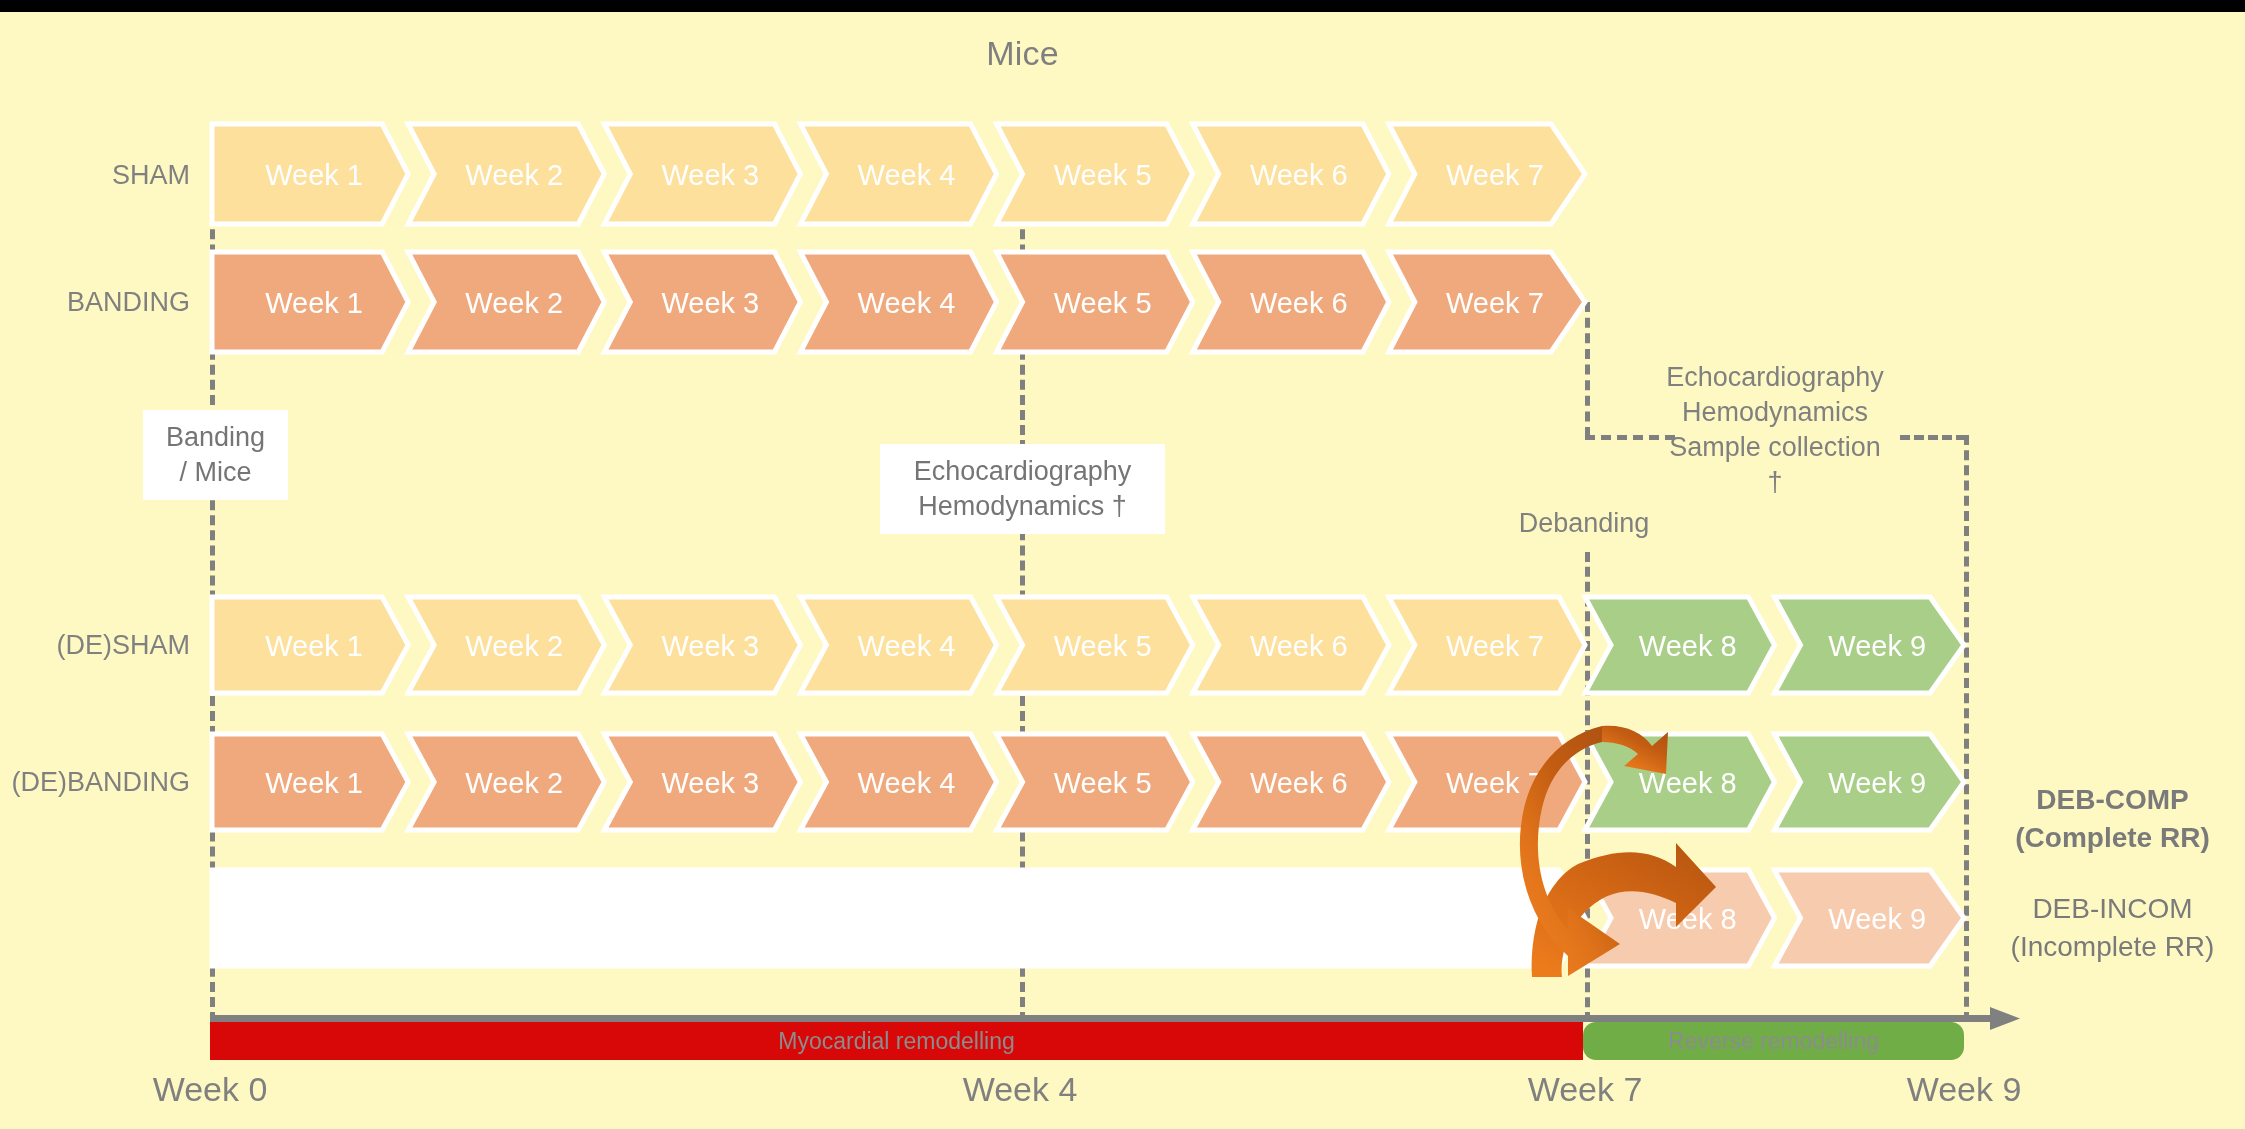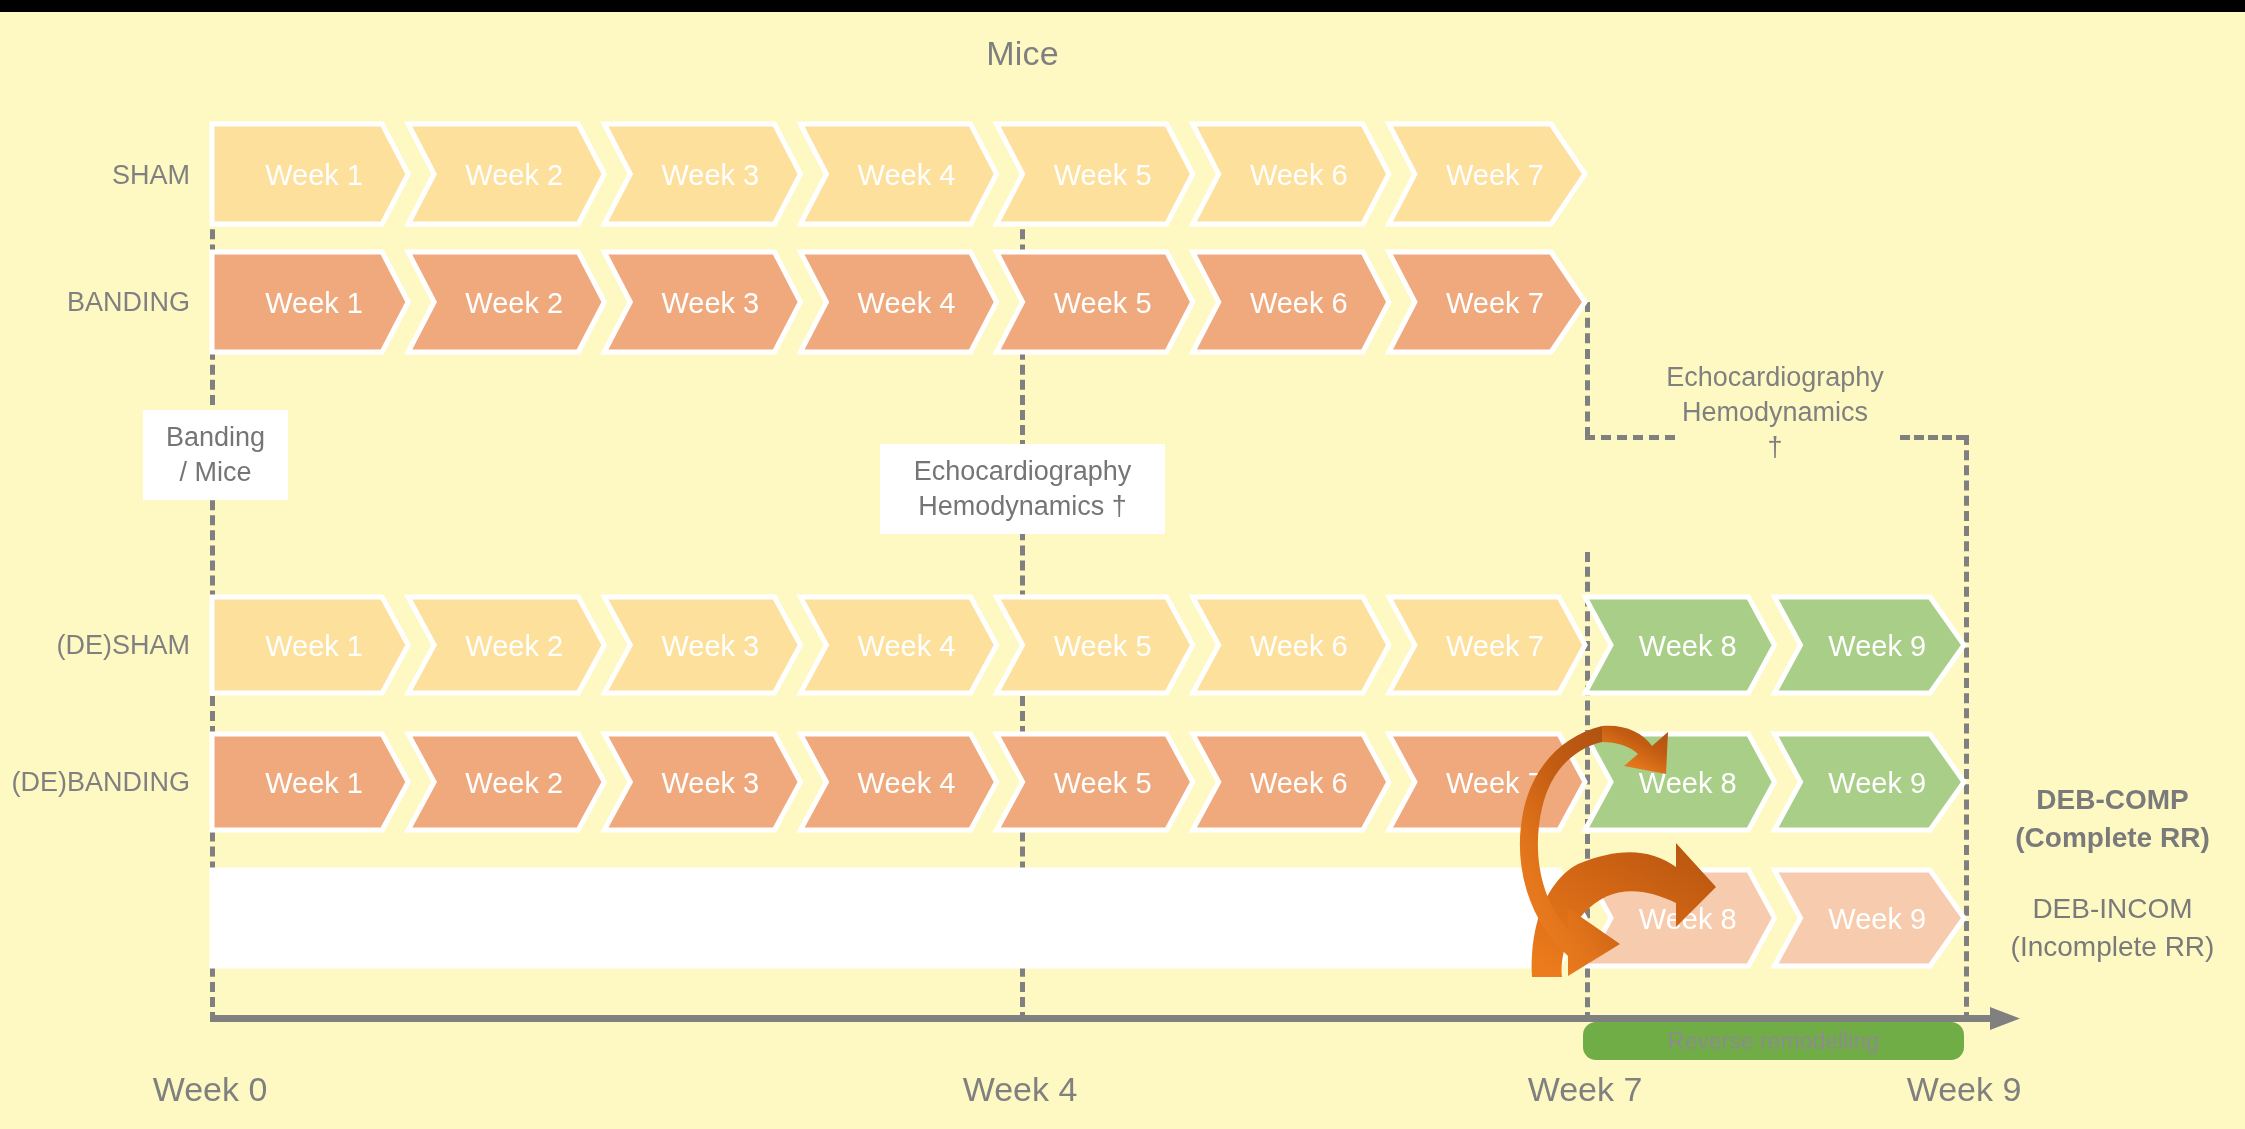--- a/index.html
+++ b/index.html
@@ -173,23 +173,25 @@
   </div>
 
   <div class="abs callout" style="left:880px; top:432px; width:285px;">
     <div>Echocardiography</div>
     <div>Hemodynamics †</div>
   </div>
 
   <div class="abs annot right-group" style="left:1600px; top:348px; width:350px;">
     <div>Echocardiography</div>
     <div>Hemodynamics</div>
+    <div>Sample collection</div>
     <div>†</div>
   </div>
 
+  <div class="abs annot" style="left:1434px; top:494px; width:300px; text-align:center;">Debanding</div>
 
   <div class="abs row-label left-gutter" style="top:618px;text-align:right;">(DE)SHAM</div>
   <div class="abs track" style="left:212px; top:585px;">
     <svg width="1760" height="96" viewBox="0 0 1760 96" id="svg-desham">
         <polygon points="0,0 170.14285714285714,0 196.14285714285714,48 170.14285714285714,96 0,96 0,48" fill="#FCE09C" stroke="#ffffff" stroke-width="5" stroke-linejoin="miter"></polygon>
         <text x="102.07142857142857" y="49" class="seg-text">Week 1</text>
         <polygon points="196.14285714285714,0 366.2857142857143,0 392.2857142857143,48 366.2857142857143,96 196.14285714285714,96 222.14285714285714,48" fill="#FCE09C" stroke="#ffffff" stroke-width="5" stroke-linejoin="miter"></polygon>
         <text x="302.2142857142857" y="49" class="seg-text">Week 2</text>
         <polygon points="392.2857142857143,0 562.4285714285714,0 588.4285714285714,48 562.4285714285714,96 392.2857142857143,96 418.2857142857143,48" fill="#FCE09C" stroke="#ffffff" stroke-width="5" stroke-linejoin="miter"></polygon>
         <text x="498.3571428571429" y="49" class="seg-text">Week 3</text>
@@ -312,20 +314,23 @@
     <div>(Incomplete  RR)</div>
   </div>
 
   <div class="abs" id="axis-line" style="left:210px; top:1003px; width:1783px;"></div>
   <div class="abs" style="left:1990px; top:991px; width:32px; height:32px;">
     <svg width="32" height="32" viewBox="0 0 32 32">
       <path d="M 0,4 L 30,15.5 L 0,27 Z" fill="#808080"></path>
     </svg>
   </div>
 
+  <div class="abs phase-bar" style="left: 210px; top: 1010px; width: 1373px; background: rgb(217, 8, 8);">
+    <span>Myocardial remodelling</span>
+  </div>
   <div class="abs phase-bar" style="left: 1583px; top: 1010px; width: 381px; background: rgb(112, 173, 71); border-radius: 13px;">
     <span>Reverse remodelling</span>
   </div>
 
   <div class="abs tick-label" style="left:110px; top:1058px; width:200px;">Week 0</div>
   <div class="abs tick-label" style="left:920px; top:1058px; width:200px;">Week 4</div>
   <div class="abs tick-label" style="left:1485px; top:1058px; width:200px;">Week 7</div>
   <div class="abs tick-label" style="left:1864px; top:1058px; width:200px;">Week 9</div>
 
 </div>

